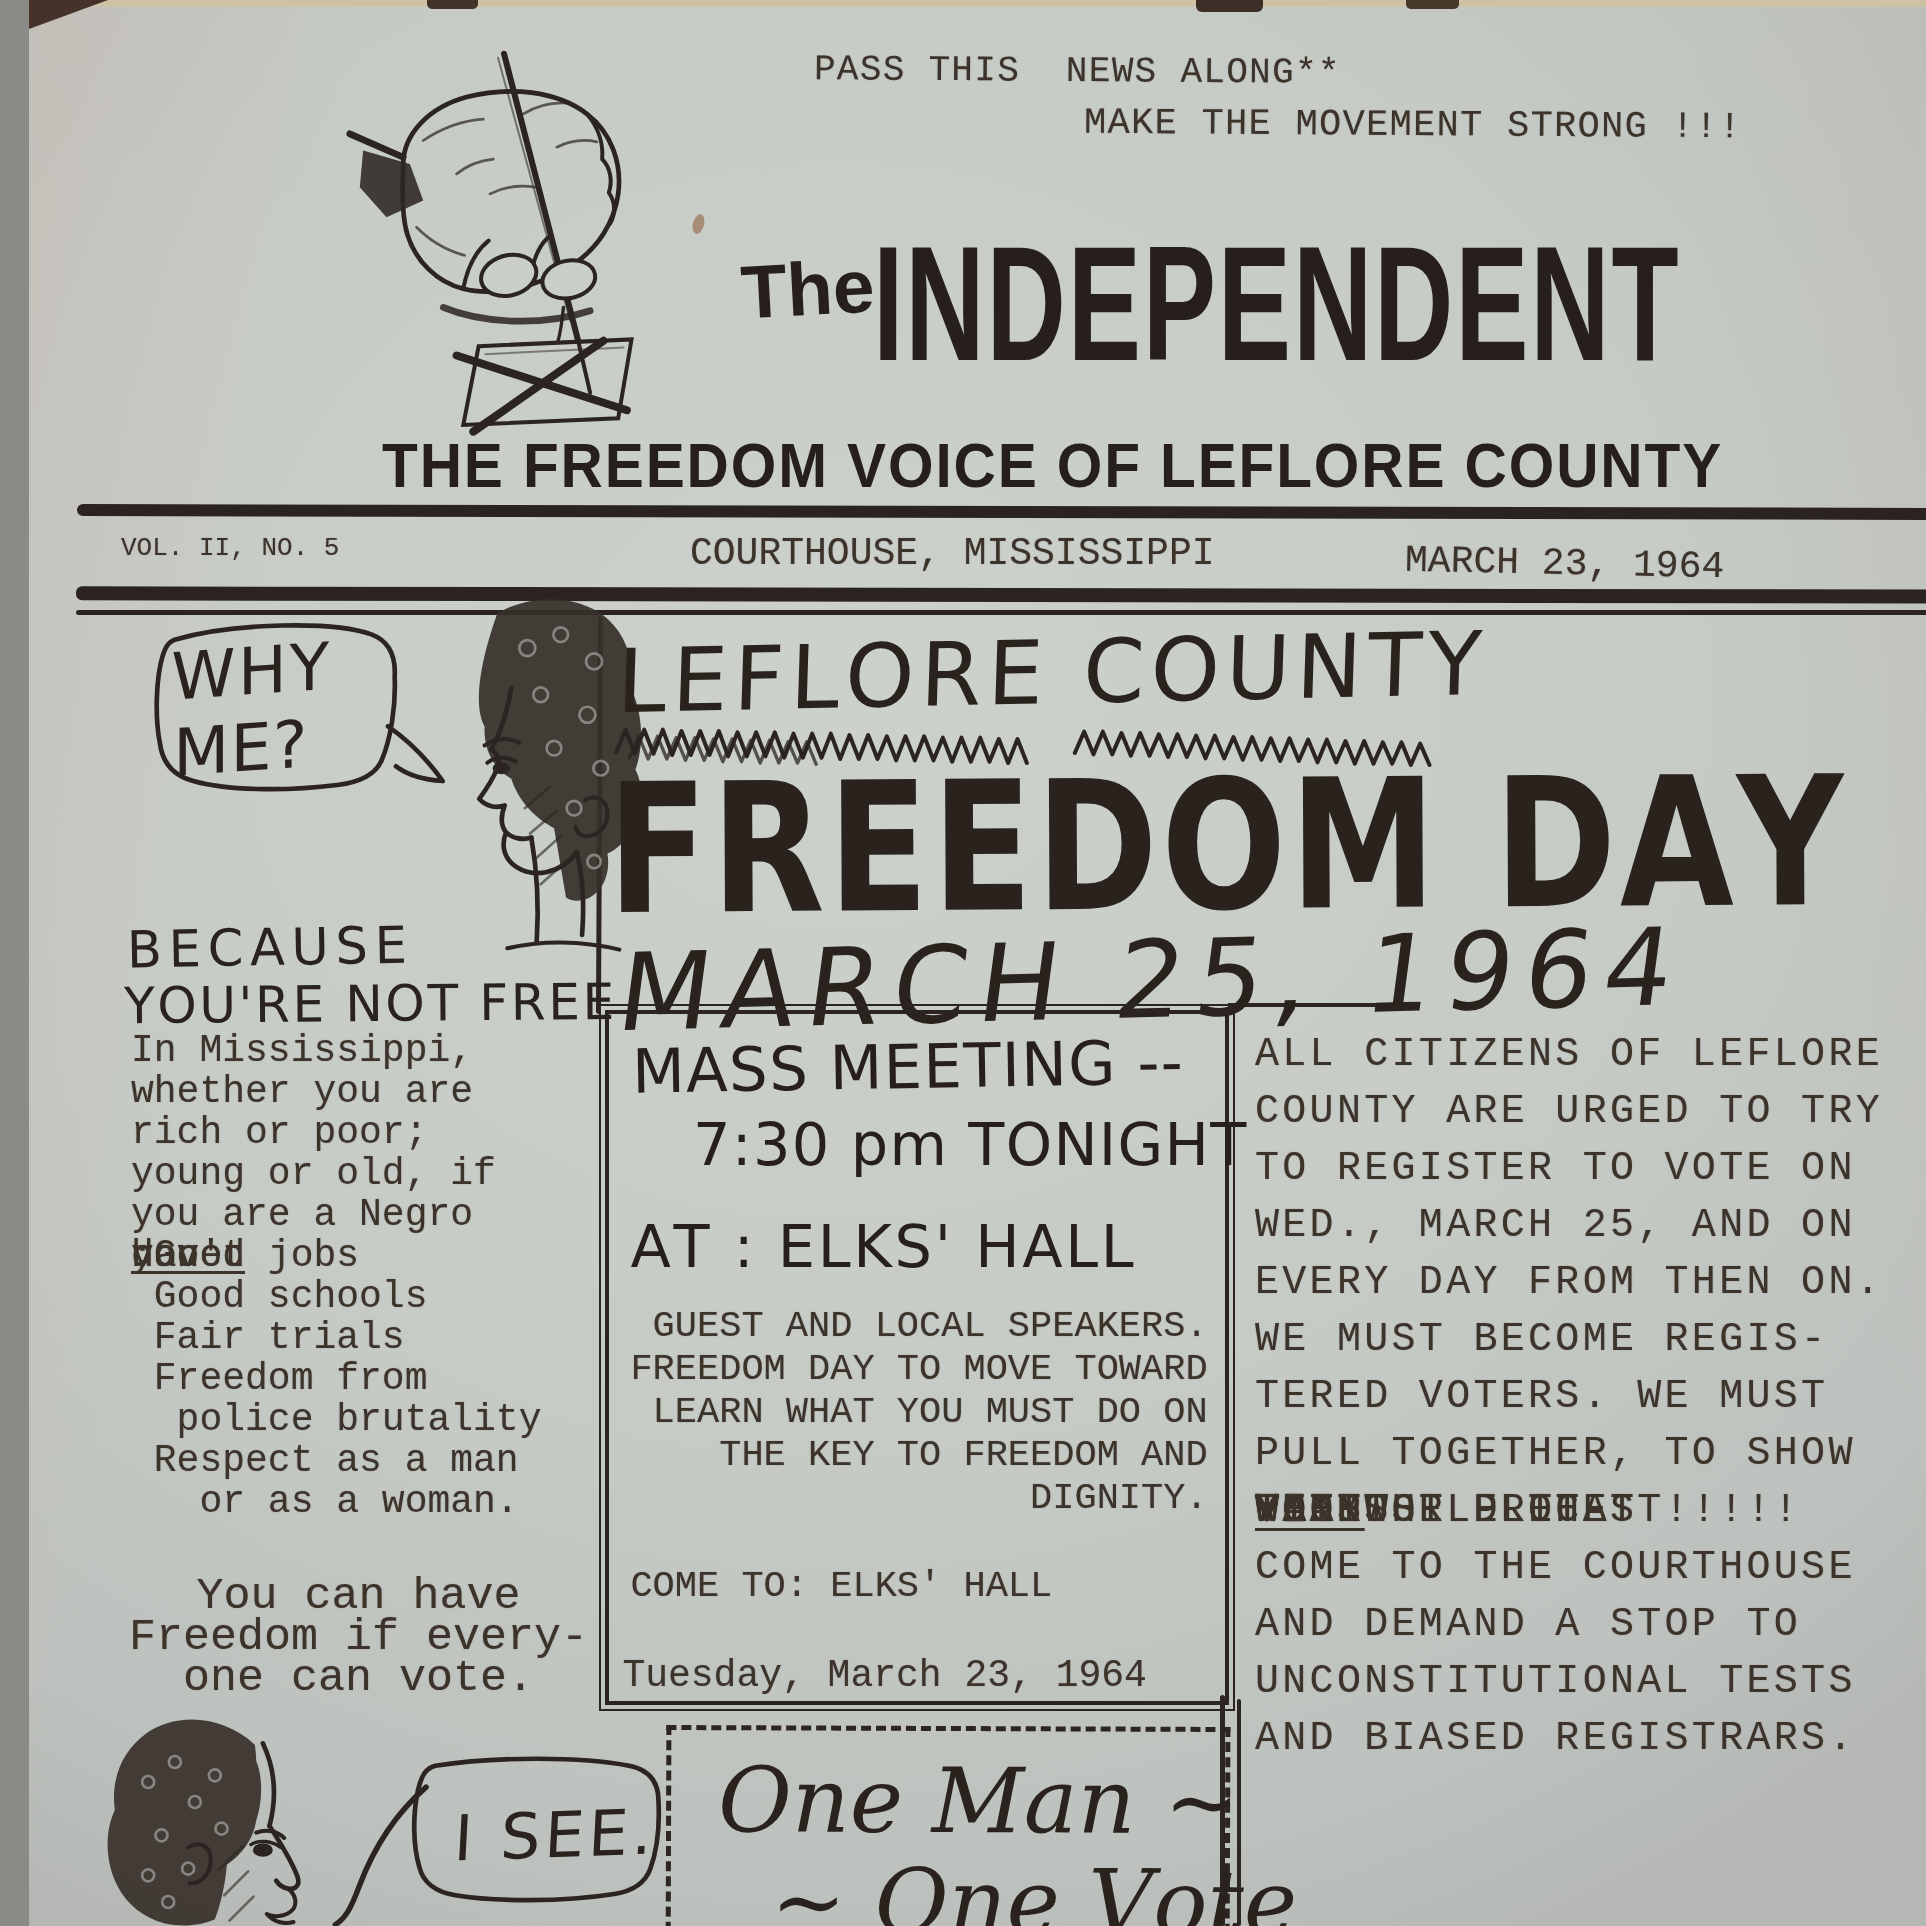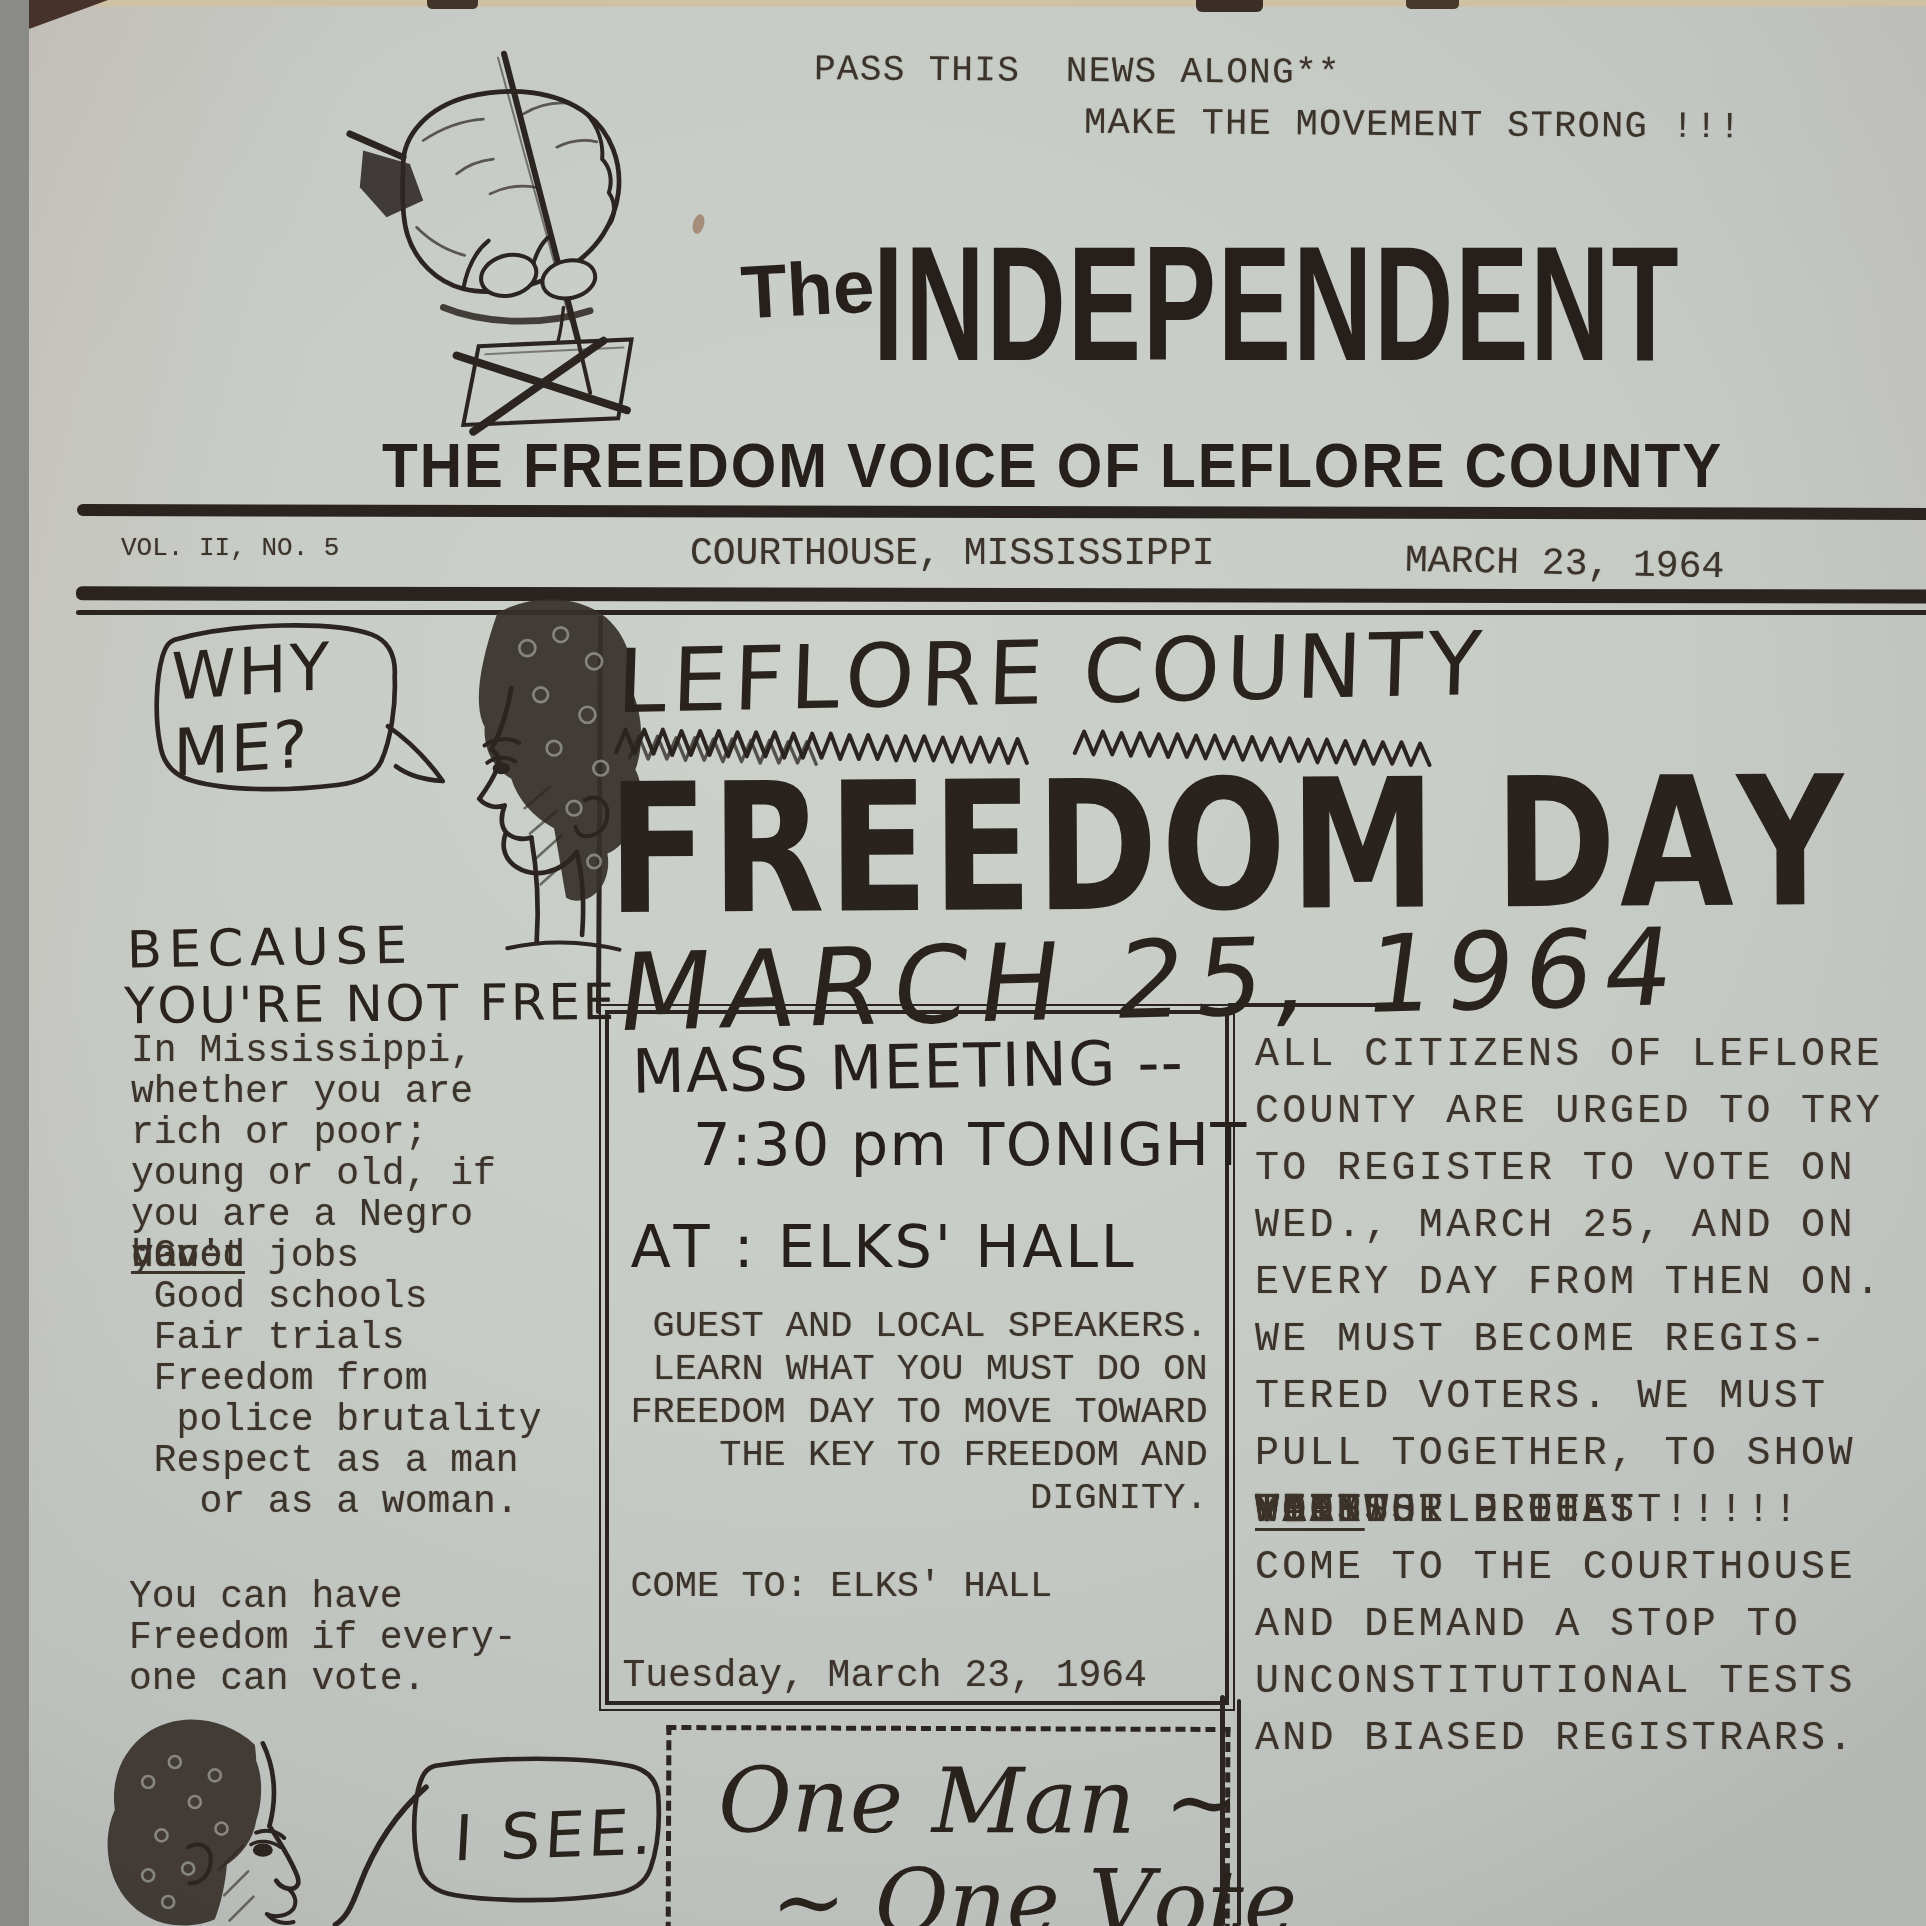--- a/index.html
+++ b/index.html
@@ -48,21 +48,21 @@
   #div-right-b{left:1208px;top:1699px;width:4px;height:227px;}
 
   #bubble-why{left:92px;top:613px;width:334px;height:200px;}
   #why1{left:142px;top:634px;font-size:65px;letter-spacing:2.7px;transform:rotate(-4deg) skewX(-4deg);}
   #why2{left:144px;top:711px;font-size:65px;letter-spacing:1.3px;transform:rotate(-4deg) skewX(-4deg);}
   #face-man{left:358px;top:588px;width:262px;height:383px;}
   #because1{left:98px;top:918px;font-size:51px;letter-spacing:6.7px;transform:rotate(-1deg);}
   #because2{left:95px;top:975px;font-size:50px;letter-spacing:2.7px;transform:rotate(-.5deg);}
   #left-body{left:102px;top:1030px;font-size:38px;line-height:41px;}
   #left-body .u{text-decoration:underline;text-decoration-thickness:2.7px;text-underline-offset:4.7px;}
-  #left-close{left:100px;top:1576px;font-size:38px;line-height:41px;}
+  #left-close{left:100px;top:1576px;font-size:45px;line-height:41px;text-align:center;}
   #face-woman{left:59px;top:1702px;width:247px;height:224px;}
   #bubble-isee{left:266px;top:1707px;width:381px;height:219px;}
   #isee-text{left:425px;top:1799px;font-size:63px;letter-spacing:4px;transform:rotate(-2deg) skewX(-5deg);}
 
   #kicker{left:588px;top:621px;font-size:88px;letter-spacing:6px;transform:rotate(-1.2deg) skewX(-3deg);}
   #sq1{left:584px;top:719px;width:421px;height:52px;}
   #sq2{left:1043px;top:721px;width:367px;height:52px;}
   #freedom{left:578px;top:745px;font-size:171px;font-weight:700;letter-spacing:4px;transform:scale(.86,1.05) rotate(-.3deg);transform-origin:left top;}
   #hdate{left:590px;top:918px;font-size:107px;letter-spacing:11.4px;transform:rotate(-1.4deg) skewX(-9deg);}
 
@@ -219,21 +219,21 @@
   <svg id="sq2" viewBox="0 0 550 78">
     <polyline points="4,48 18,16 32,50 46,16 60,50 74,18 88,52 102,18 116,52 130,20 144,54 158,20 172,54 186,22 200,56 214,22 228,56 242,24 256,58 270,24 284,58 298,26 312,60 326,26 340,60 354,28 368,62 382,28 396,62 410,30 424,64 438,30 452,64 466,32 480,64 494,32 508,66 522,34 536,66" fill="none" stroke="#2b2420" stroke-width="6" stroke-linejoin="round" stroke-linecap="round"></polyline>
   </svg>
   <div id="freedom" class="hand">FREEDOM DAY</div>
   <div id="hdate" class="hand">MARCH 25, 1964</div>
 
   <div id="mbox">
     <div id="mb1" class="mb-h">MASS MEETING --</div>
     <div id="mb2" class="mb-h">7:30 pm TONIGHT</div>
     <div id="mb3" class="mb-h">AT : ELKS' HALL</div>
-    <div id="mb-body" class="mono tcol"><div class="tline">GUEST AND LOCAL SPEAKERS.</div><div class="tline">LEARN WHAT YOU MUST DO ON</div><div class="tline">FREEDOM DAY TO MOVE TOWARD</div><div class="tline">THE KEY TO FREEDOM AND</div><div class="tline">DIGNITY.</div></div>
+    <div id="mb-body" class="mono tcol"><div class="tline">GUEST AND LOCAL SPEAKERS.</div><div class="tline">FREEDOM DAY TO MOVE TOWARD</div><div class="tline">LEARN WHAT YOU MUST DO ON</div><div class="tline">THE KEY TO FREEDOM AND</div><div class="tline">DIGNITY.</div></div>
     <div id="mb-info" class="mono tcol"><div class="tline">COME TO: ELKS' HALL</div></div>
     <div id="mb-foot" class="mono">Tuesday, March 23, 1964</div>
   </div>
 
   <div id="right-col" class="mono tcol"><div class="tline">ALL CITIZENS OF LEFLORE</div><div class="tline">COUNTY ARE URGED TO TRY</div><div class="tline">TO REGISTER TO VOTE ON</div><div class="tline">WED., MARCH 25, AND ON</div><div class="tline">EVERY DAY FROM THEN ON.</div><div class="tline">WE MUST BECOME REGIS-</div><div class="tline">TERED VOTERS. WE MUST</div><div class="tline">PULL TOGETHER, TO SHOW</div><div class="tline"><span>THE WORLD THAT </span><span class="u">WE</span><span> </span><span class="u">WANT</span></div><div class="tline"><span class="u">TO</span><span> </span><span class="u">VOTE</span><span> IN THE ELEC-</span></div><div class="tline"><span>TIONS </span><span class="u">THIS</span><span> </span><span class="u">YEAR</span><span>.</span></div><div class="tline">WE MUST PROTEST!!!!!</div><div class="tline">COME TO THE COURTHOUSE</div><div class="tline">AND DEMAND A STOP TO</div><div class="tline">UNCONSTITUTIONAL TESTS</div><div class="tline">AND BIASED REGISTRARS.</div></div>
 
   <div id="vote-box">
     <div id="vb1" class="script">One Man ~</div>
     <div id="vb2" class="script">~ One Vote</div>
   </div>

